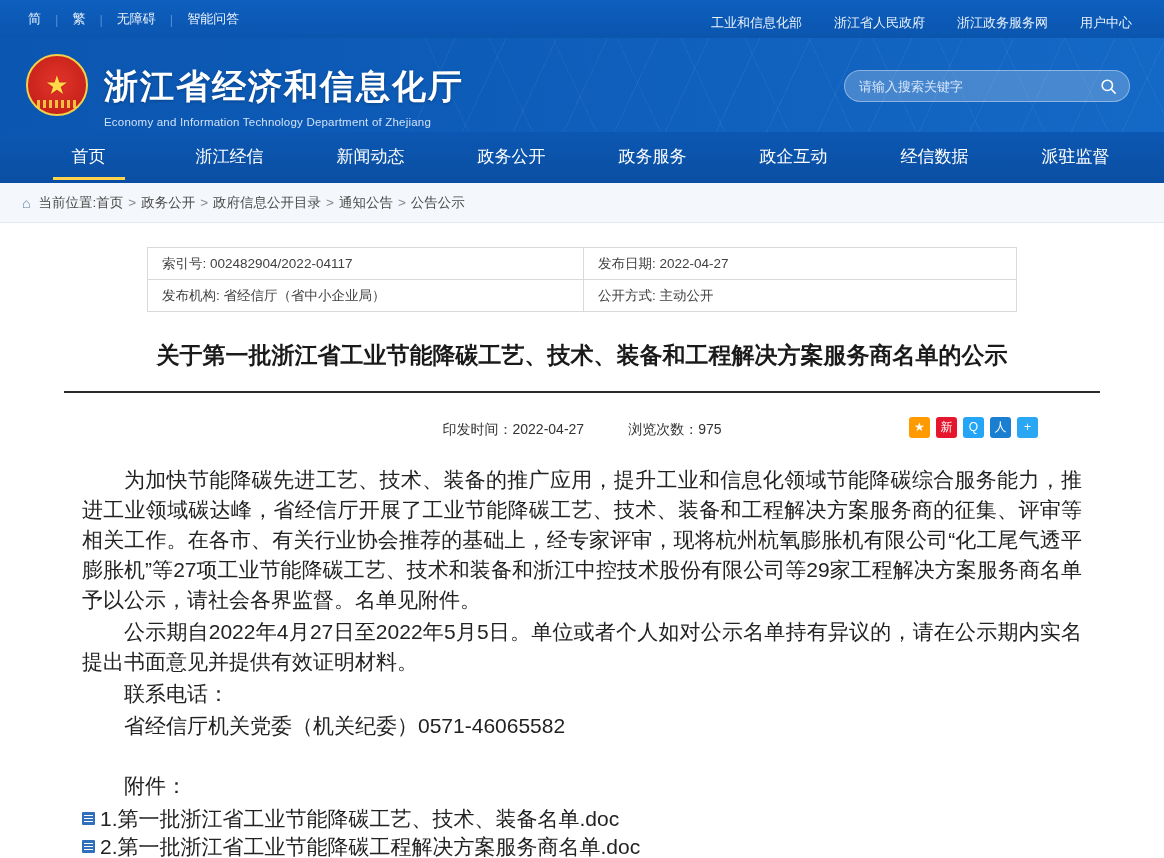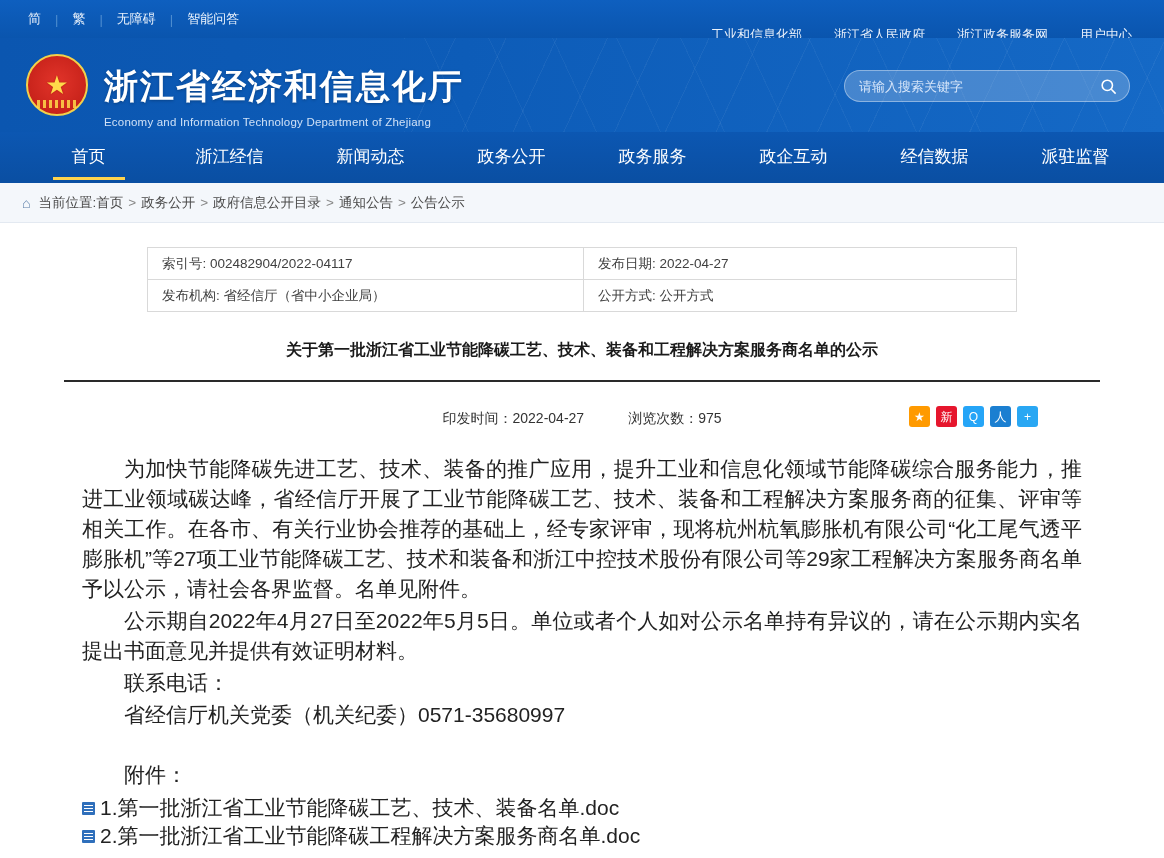--- a/index.html
+++ b/index.html
@@ -19,21 +19,21 @@
     display: flex;
     align-items: center;
     color: #dce9f8;
     font-size: 13px;
     position: relative;
   }
   .topbar-left { display: flex; align-items: center; padding-left: 14px; }
   .topbar-left span.item { padding: 0 14px; color: #eaf2fc; cursor: pointer; white-space: nowrap;}
   .topbar-left .sep { color: #4f8ed0; }
   .topbar-right {
-    position: absolute; right: 16px; top: 16px; height: 38px;
+    position: absolute; right: 16px; top: 4px; height: 38px;
     display: flex; align-items: center;
   }
   .topbar-right .item { padding: 0 16px; color: #eaf2fc; white-space: nowrap; cursor: pointer;}
 
   
   .banner {
     height: 94px;
     background: linear-gradient(90deg, #0b56b0 0%, #0d5cb8 40%, #1569c6 100%);
     position: relative;
     overflow: hidden;
@@ -122,21 +122,21 @@
   .metatable td {
     border: 1px solid #d9d9d9;
     height: 32px; padding: 4px 14px;
     white-space: nowrap;
   }
   .metatable td.left { width: 436px; }
 
   .doctitle {
     width: 1036px; margin: 26px auto 0;
     text-align: center;
-    font-size: 16px; font-weight: bold; color: #1a1a1a;
+    font-size: 23px; font-weight: bold; color: #1a1a1a;
     line-height: 1.5;
     padding-bottom: 18px;
     border-bottom: 2px solid #2a2a2a;
   }
 
   .docmeta {
     width: 1036px; margin: 24px auto 0;
     display: flex; align-items: center; justify-content: center;
     font-size: 14px; color: #333; gap: 44px; position: relative;
     height: 26px;
@@ -280,21 +280,21 @@
         <span>2022-04-27</span>
       </td>
     </tr>
     <tr>
       <td class="left">
         <span>发布机构:</span>
         <span>省经信厅（省中小企业局）</span>
       </td>
       <td>
         <span>公开方式:</span>
-        <span>公开方式</span>
+        <span>主动公开</span>
       </td>
     </tr>
   </tbody>
     </table>
 
   <div class="doctitle">关于第一批浙江省工业节能降碳工艺、技术、装备和工程解决方案服务商名单的公示</div>
 
   <div class="docmeta">
     <div>
       <span>印发时间：</span><span>2022-04-27</span>
@@ -308,21 +308,21 @@
       <span class="sbtn s-qz">Q</span>
       <span class="sbtn s-ren">人</span>
       <span class="sbtn s-more">+</span>
     </div>
   </div>
 
   <div class="body">
     <p class="indent">为加快节能降碳先进工艺、技术、装备的推广应用，提升工业和信息化领域节能降碳综合服务能力，推进工业领域碳达峰，省经信厅开展了工业节能降碳工艺、技术、装备和工程解决方案服务商的征集、评审等相关工作。在各市、有关行业协会推荐的基础上，经专家评审，现将杭州杭氧膨胀机有限公司“化工尾气透平膨胀机”等27项工业节能降碳工艺、技术和装备和浙江中控技术股份有限公司等29家工程解决方案服务商名单予以公示，请社会各界监督。名单见附件。</p>
     <p class="indent">公示期自2022年4月27日至2022年5月5日。单位或者个人如对公示名单持有异议的，请在公示期内实名提出书面意见并提供有效证明材料。</p>
     <p class="indent">联系电话：</p>
-    <p class="indent">省经信厅机关党委（机关纪委）0571-35680997</p>
+    <p class="indent">省经信厅机关党委（机关纪委）0571-46065582</p>
 
     <div class="attach">
       <div class="label indent">附件：</div>
       <div class="file">
         <span class="doc-icon"></span>
         <span class="fname">1.第一批浙江省工业节能降碳工艺、技术、装备名单.doc</span>
       </div>
       <div class="file">
         <span class="doc-icon"></span>
         <span class="fname">2.第一批浙江省工业节能降碳工程解决方案服务商名单.doc</span>

